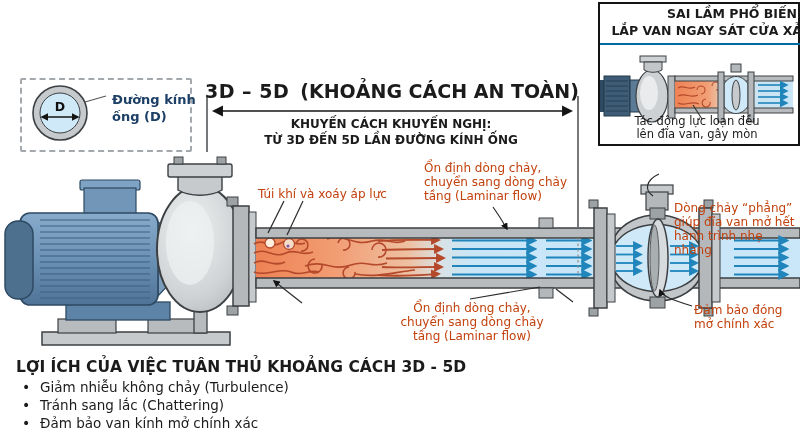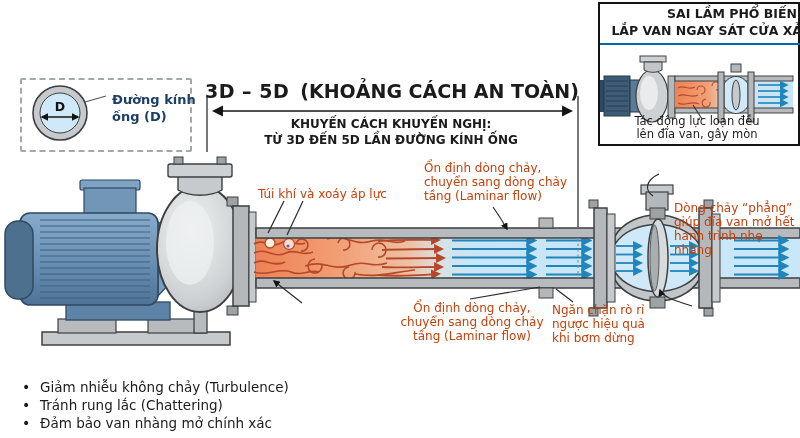--- a/index.html
+++ b/index.html
@@ -251,38 +251,38 @@
   <div class="txt legend-label">Đường kính
 ống (D)</div>
 
   <div class="txt lbl" style="left:258px;top:187px;">Túi khí và xoáy áp lực</div>
   <div class="txt lbl" style="left:424px;top:161px;">Ổn định dòng chảy,
 chuyển sang dòng chảy
 tầng (Laminar flow)</div>
   <div class="txt lbl" style="left:396px;top:301px;width:152px;text-align:center;">Ổn định dòng chảy,
 chuyển sang dòng chảy
 tầng (Laminar flow)</div>
-  <div class="txt lbl" style="left:552px;top:303px;">Ngăn chặn rò rỉ
-ngược hiệu quả
-khi bơm dừng</div>
   <div class="txt lbl" style="left:674px;top:163px;margin-top:38px;">Dòng chảy “phẳng”
 giúp đĩa van mở hết
 hành trình nhẹ nhàng</div>
+  <div class="txt lbl" style="left:694px;top:303px;">Đảm bảo đóng
+mở chính xác</div>
 
   <div class="txt inset-title">SAI LẦM PHỔ BIẾN:
 LẮP VAN NGAY SÁT CỬA XẢ</div>
   <div class="txt inset-caption">Tác động lực loạn đều
 lên đĩa van, gây mòn</div>
 
+  <div class="txt benefits-heading">LỢI ÍCH CỦA VIỆC TUÂN THỦ KHOẢNG CÁCH 3D - 5D</div>
   <div class="benefit-row" style="left:22px;top:379px;">
     <span class="dot">•</span>
     <span>Giảm nhiễu không chảy (Turbulence)</span>
   </div>
   <div class="benefit-row" style="left:22px;top:397px;">
     <span class="dot">•</span>
-    <span>Tránh rung lắc (Chattering)</span>
+    <span>Tránh sang lắc (Chattering)</span>
   </div>
   <div class="benefit-row" style="left:22px;top:415px;">
     <span class="dot">•</span>
-    <span>Đảm bảo van nhàng mở chính xác</span>
+    <span>Đảm bảo van kính mở chính xác</span>
   </div>
 
 </div>
 
 </body></html>

